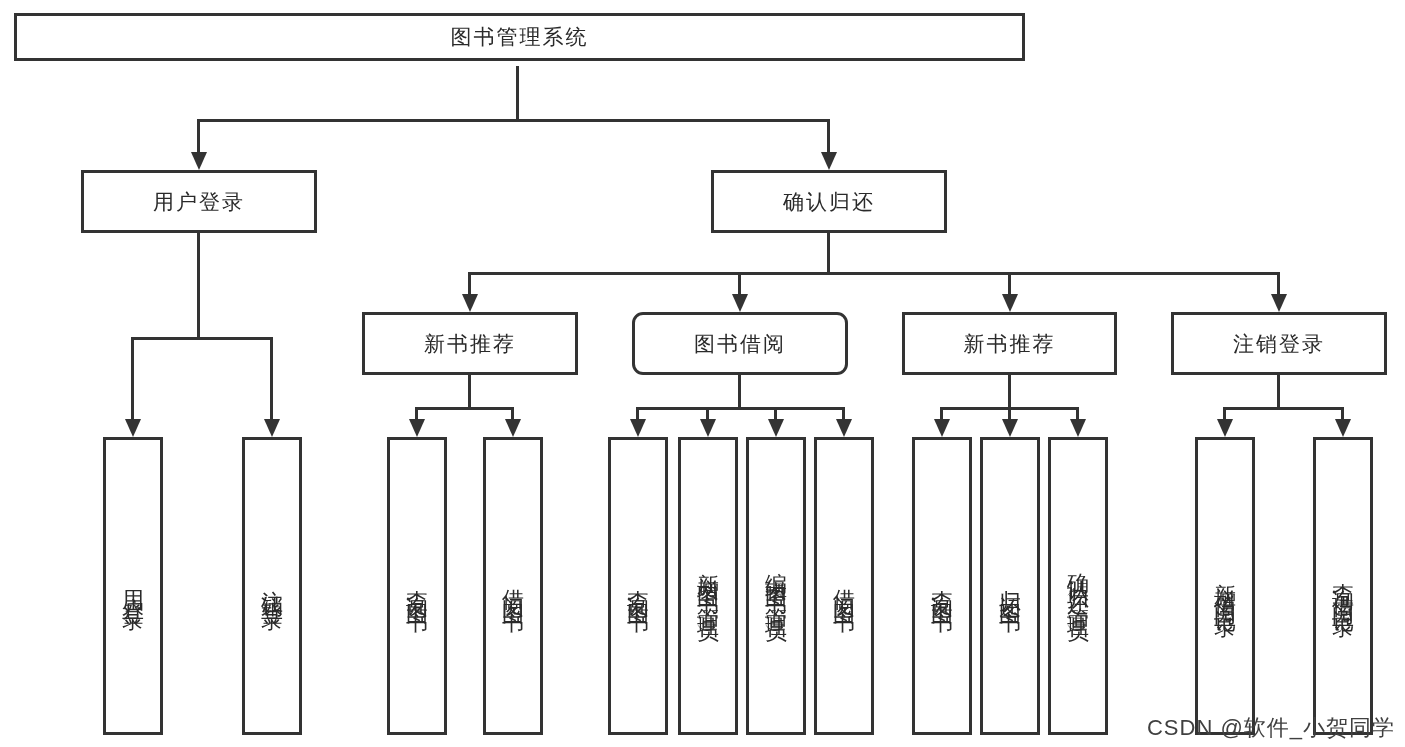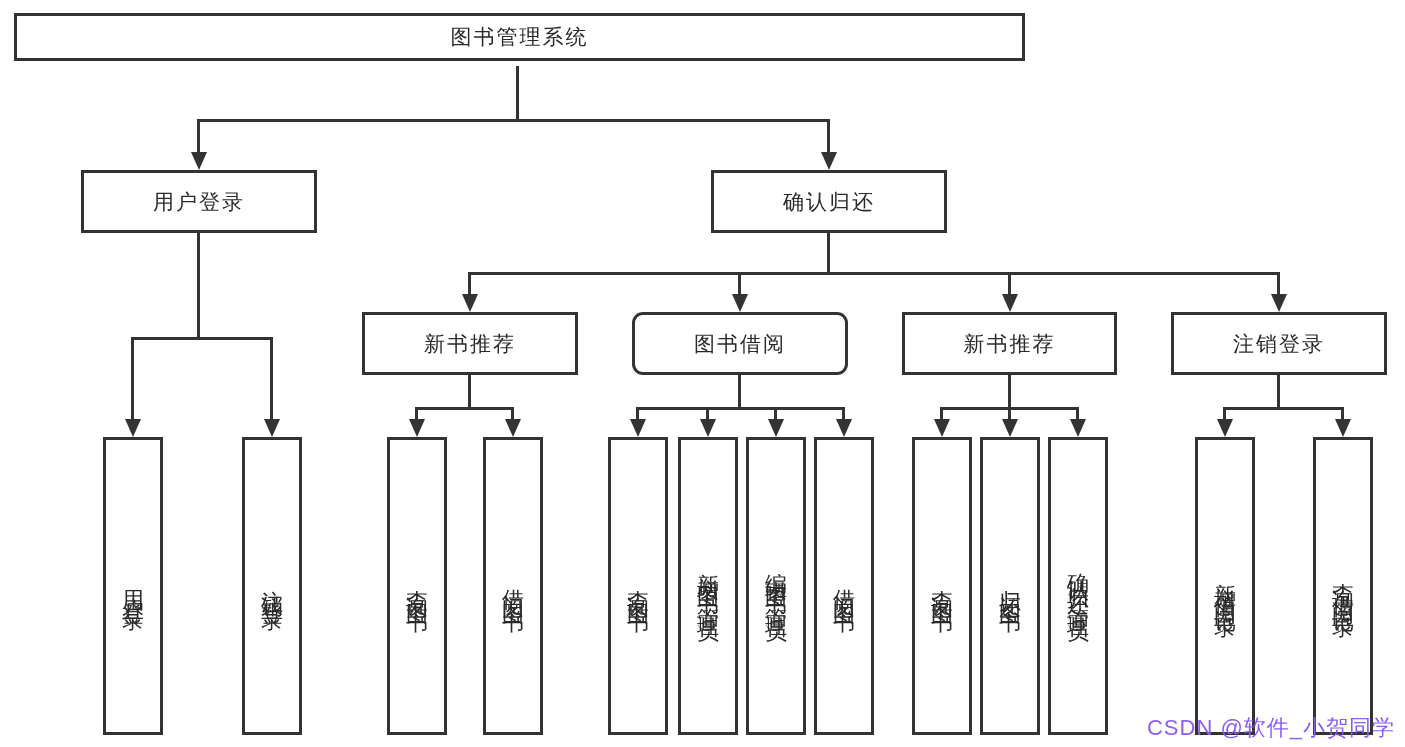--- a/index.html
+++ b/index.html
@@ -14,21 +14,21 @@
   .leaf span { writing-mode:vertical-rl; text-orientation:mixed;
                font-size:22px; letter-spacing:7px; line-height:1; }
 
   .vline { position:absolute; width:3px; background:#333333; z-index:1; }
   .hline { position:absolute; height:3px; background:#333333; z-index:1; }
   .arrow { position:absolute; width:0; height:0; z-index:1;
            border-left:8px solid transparent; border-right:8px solid transparent;
            border-top:18px solid #333333; }
 
   .watermark { position:absolute; right:10px; bottom:4px; font-size:22px;
-               color:#8b5cf6; letter-spacing:1px; z-index:5; white-space:nowrap; }
+               color:#404040; letter-spacing:1px; z-index:5; white-space:nowrap; }
 
   
   .n-root  { left:14px;  top:13px;  width:1011px; height:48px; }
   .n-login { left:81px;  top:170px; width:236px;  height:63px; }
   .n-mgmt  { left:711px; top:170px; width:236px;  height:63px; }
   .n-rec   { left:362px; top:312px; width:216px;  height:63px; }
   .n-bor   { left:632px; top:312px; width:216px;  height:63px;border-radius:11px; }
   .n-cur   { left:902px; top:312px; width:215px;  height:63px; }
   .n-hist  { left:1171px;top:312px; width:216px;  height:63px; }
 </style>

